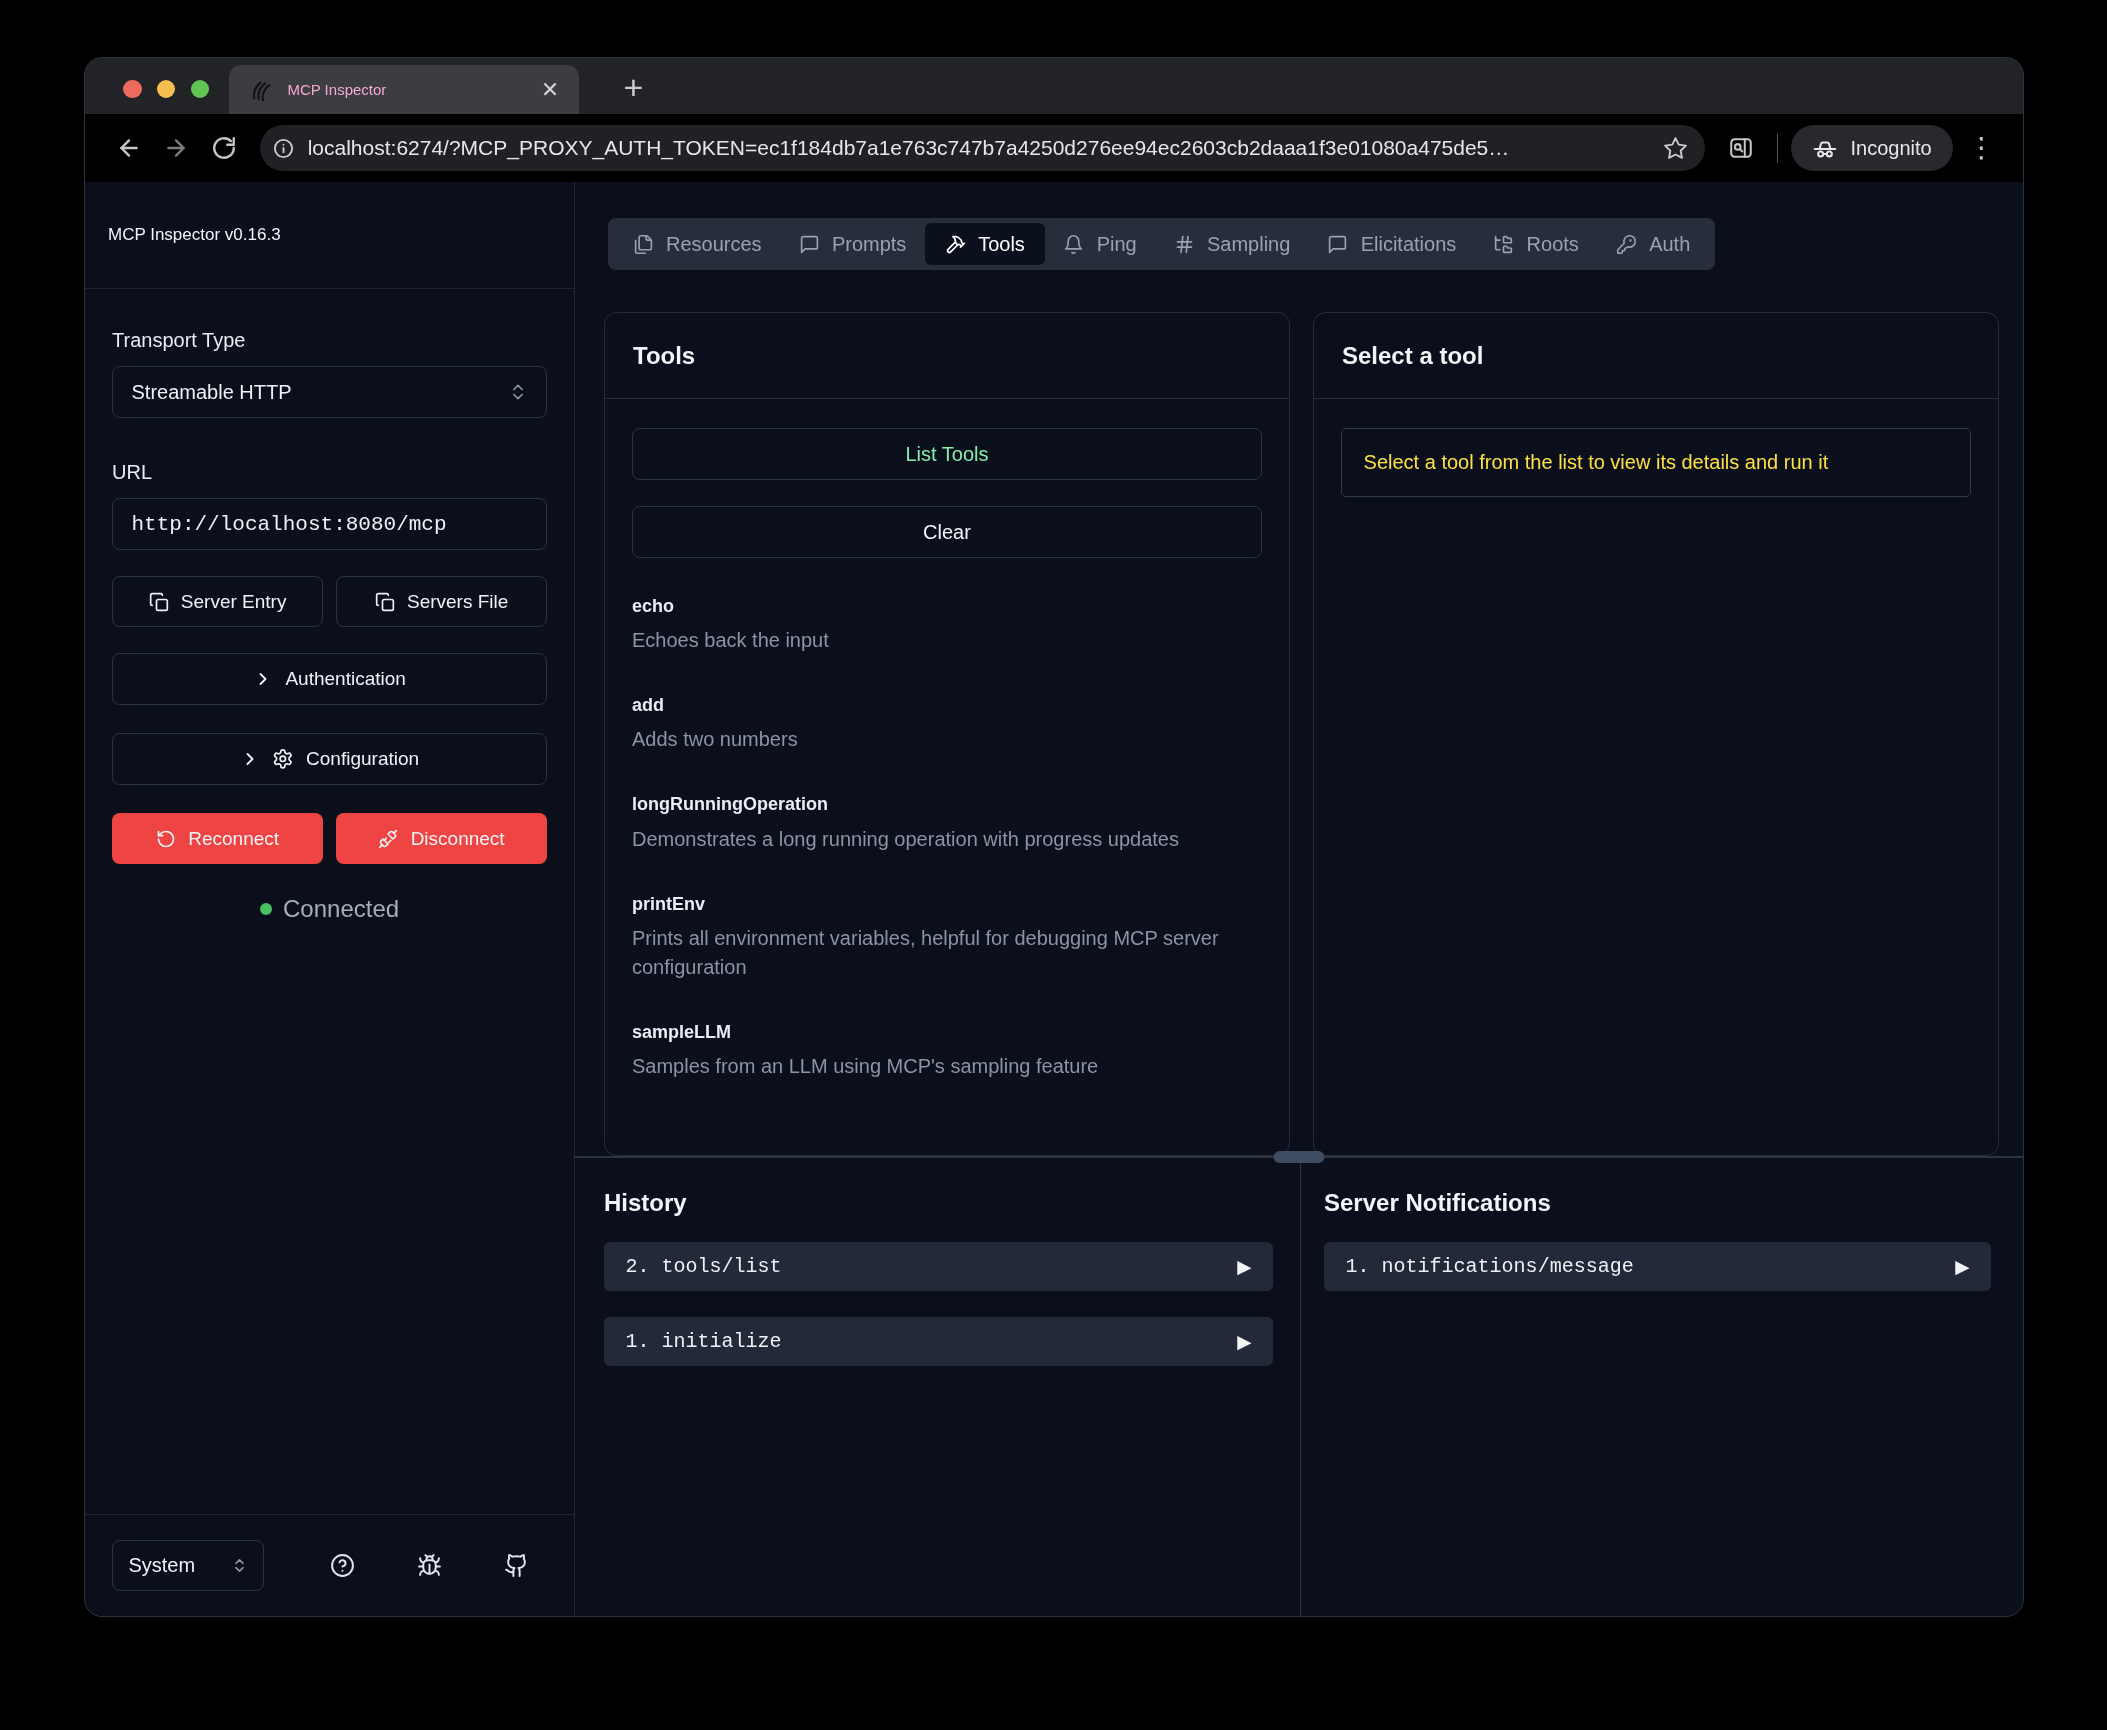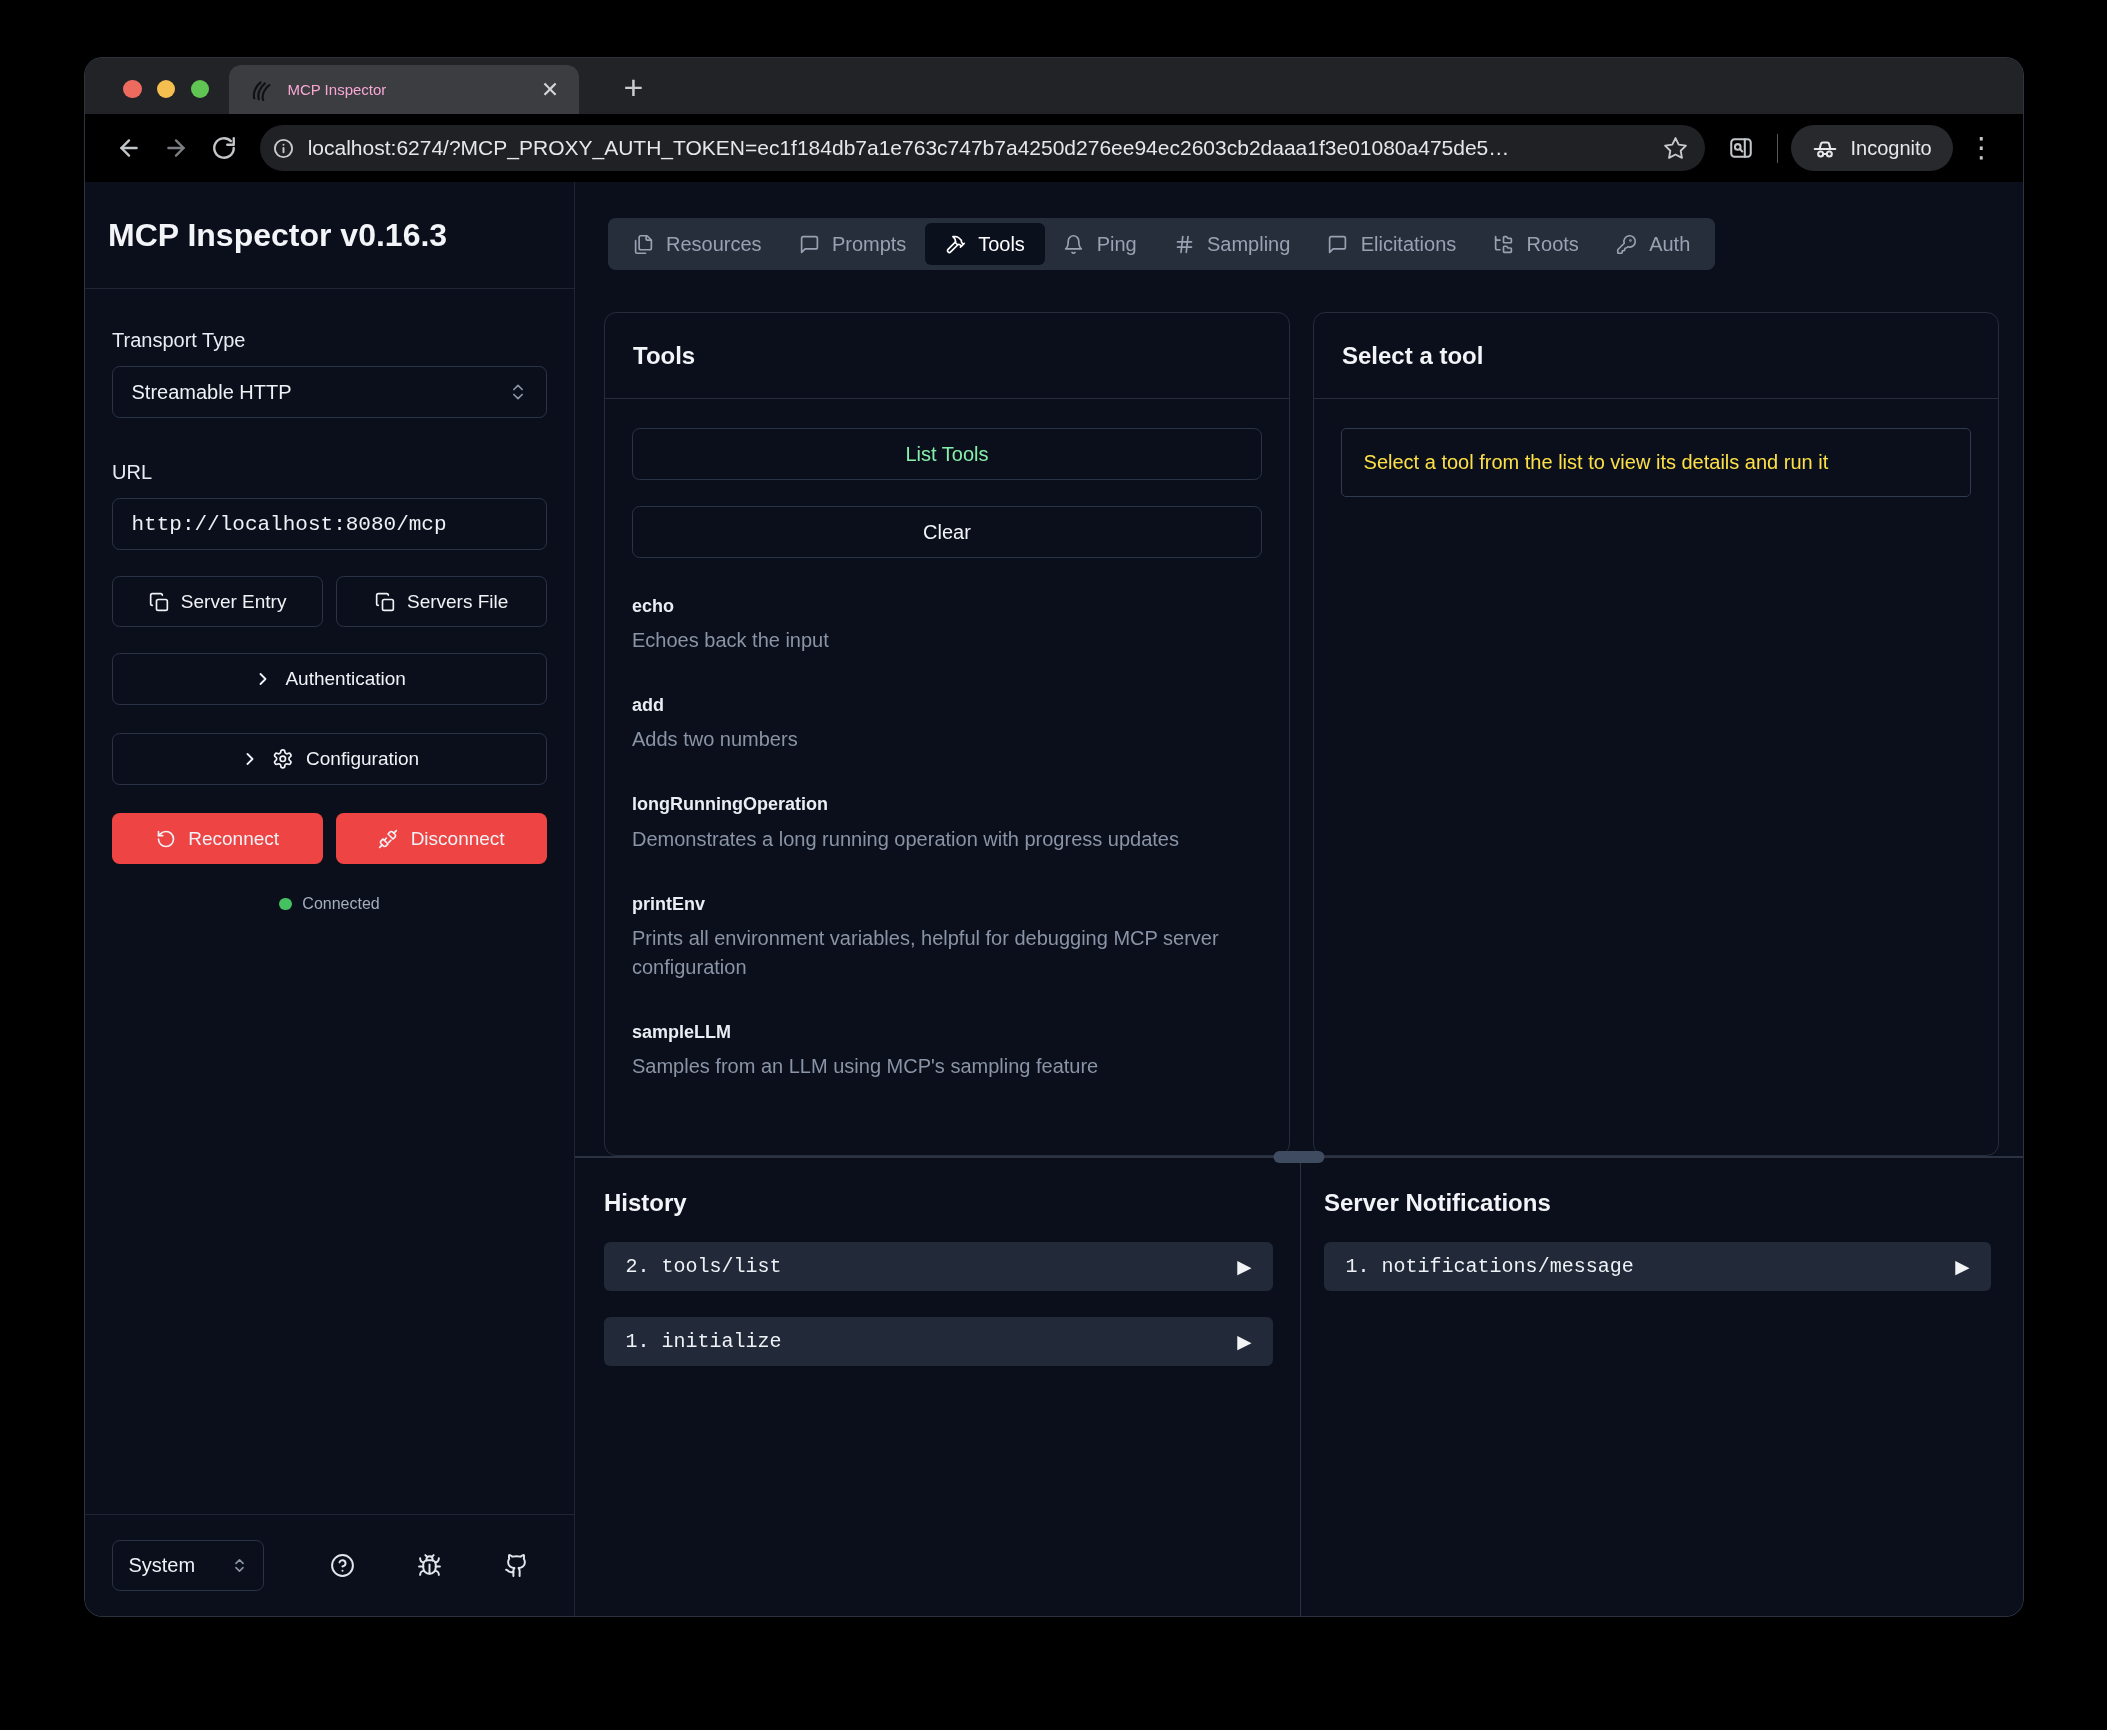--- a/index.html
+++ b/index.html
@@ -30,34 +30,34 @@
   .vsep { width:1.5px; height:29px; background:#55575b; margin:0 12.3px; flex:none; }
   .incog { height:46px; border-radius:23px; background:#28292d; display:flex; align-items:center;
            gap:12.3px; padding:0 21.6px; color:#e6e7e9; font-size:20px; flex:none; }
   .kebab { color:#c7c9cc; font-size:28px; margin:0 7.7px 0 14px; line-height:1; flex:none; }
 
   
   .app { height:1434px; display:flex; background:#0a0f1b; color:#e9edf3; }
 
   .sidebar { width:490px; flex:none; border-right:0.8px solid #1e2634; display:flex; flex-direction:column; }
   .sb-head { height:107px; flex:none; border-bottom:0.8px solid #1e2634; display:flex; align-items:center;
-             padding:0 23px; font-size:32px; font-weight:700; color:#f2f4f7; }
+             padding:0 23px; font-size:17px; font-weight:400; color:#f2f4f7; }
   .sb-body { flex:1; padding:40px 27px 0; overflow:hidden; }
   .field-label { font-size:20px; color:#e8ecf2; margin-bottom:14px; }
   .selectbox, .inputbox { height:52px; border:0.8px solid #2b3447; border-radius:7.7px; display:flex;
              align-items:center; justify-content:space-between; padding:0 18.5px; font-size:20px; color:#eef1f5; }
   .inputbox { justify-content:flex-start; font-family:"Liberation Mono","DejaVu Sans Mono",monospace; font-size:21px; }
   .mt56 { margin-top:43px; }
   .btnrow { display:flex; gap:13px; margin-top:26px; }
   .sbtn { border:0.8px solid #2b3447; border-radius:7.7px; height:51px; display:flex; align-items:center;
           justify-content:center; gap:12.3px; font-size:19px; color:#f0f2f6; flex:1; background:transparent; }
   .sbtn.tall { height:52px; }
   .sbtn.filled { background:#ef4444; border:none; }
   .status { margin-top:31px; display:flex; align-items:center; justify-content:center; gap:10.8px;
-            font-size:16px; color:#a6aebc; }
+            font-size:24px; color:#a6aebc; }
   .dot { width:12.3px; height:12.3px; border-radius:50%; background:#45c160; }
   .sb-footer { border-top:0.8px solid #1e2634; height:102px; flex:none; display:flex; align-items:center; padding:0 27px; }
   .theme-select { width:152px; height:51px; border:0.8px solid #2b3447; border-radius:7.7px; display:flex;
                   align-items:center; justify-content:space-between; padding:0 15.4px; font-size:20px; color:#eef1f5; }
   .ficons { margin-left:auto; display:flex; gap:62px; margin-right:18.5px; color:#e2e6ec; }
 
   .main { flex:1; min-width:0; display:flex; flex-direction:column; }
   .navbar { margin:36px 0 0 33px; align-self:flex-start; height:52px; background:#272e3b;
             border-radius:7.7px; display:flex; align-items:center; padding:0 6.2px; }
   .nav-tab { display:flex; align-items:center; gap:12.3px; padding:0 18.5px; height:100%;

